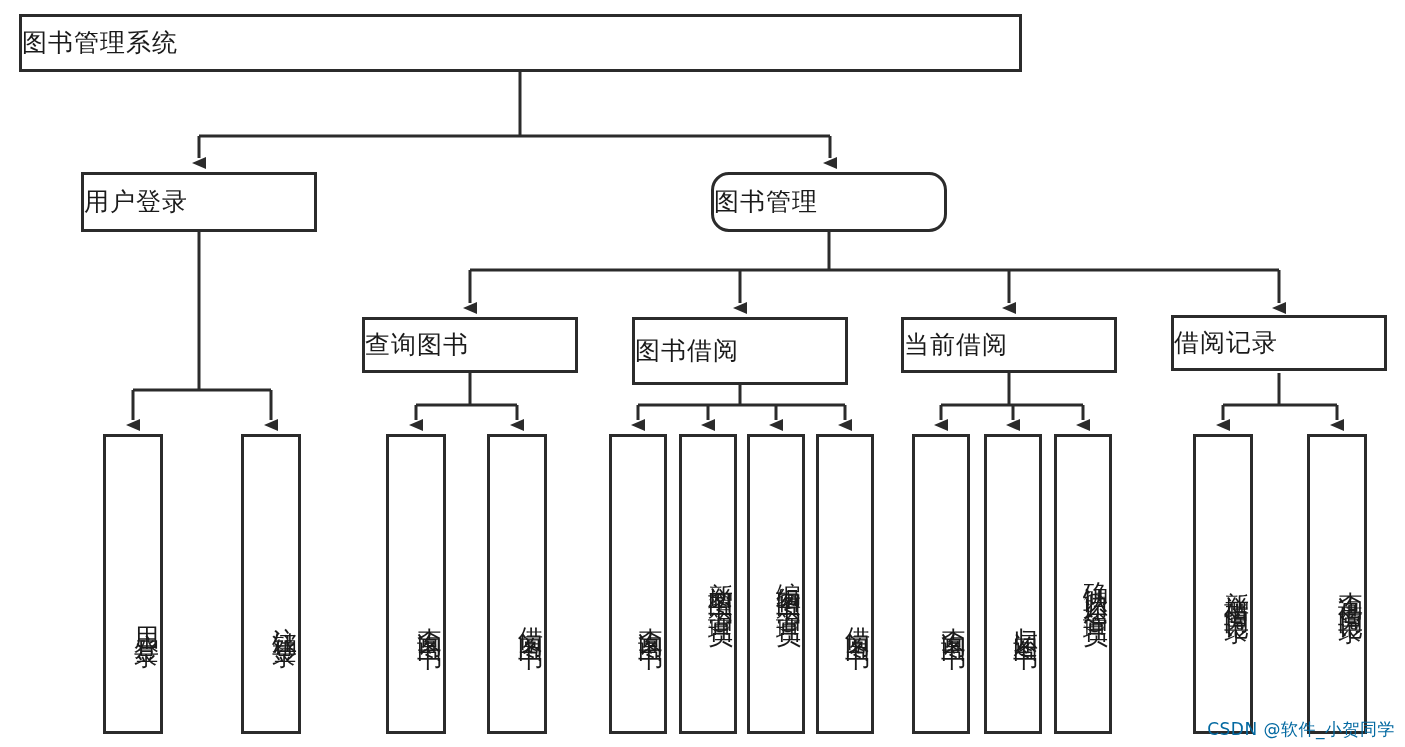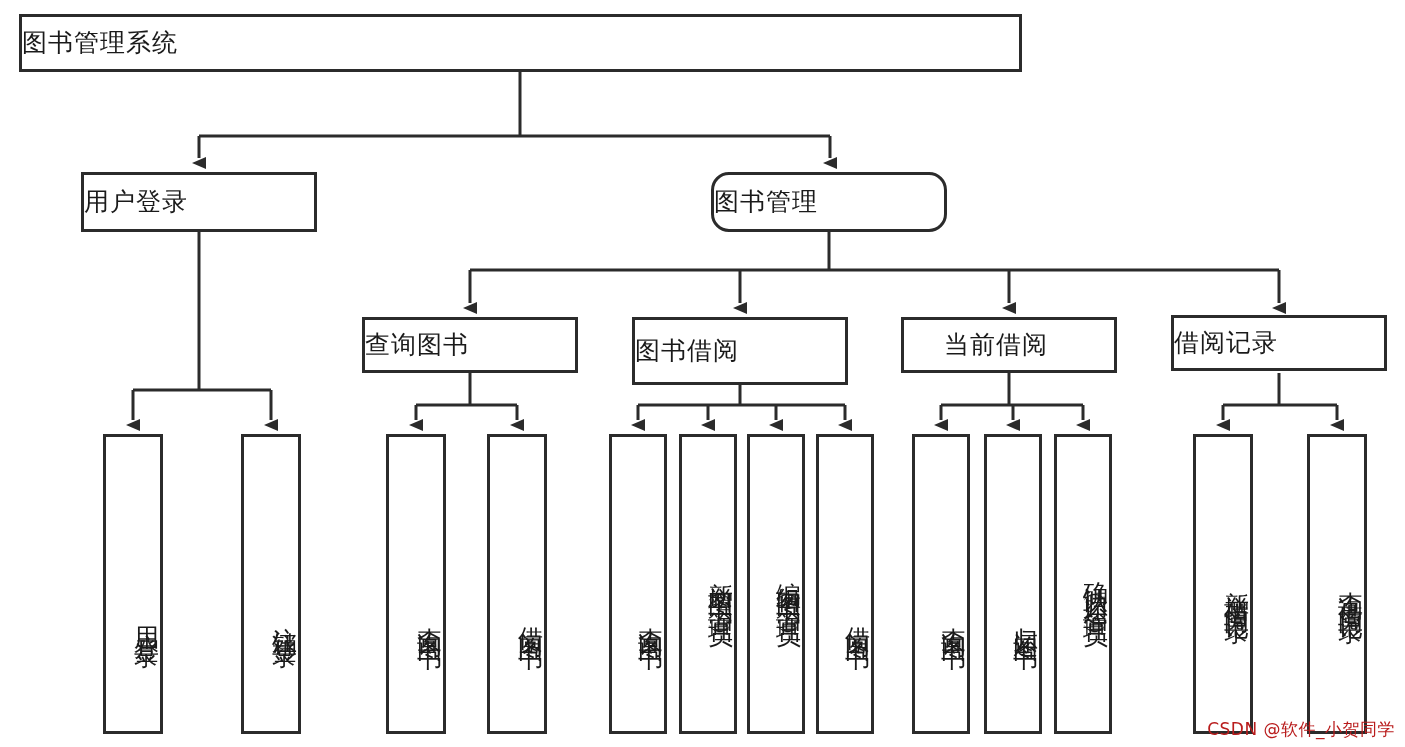--- a/index.html
+++ b/index.html
@@ -55,21 +55,21 @@
     white-space: nowrap;
   }
   .node.vert.pad-top .vtext {
     margin-top: 60px;
   }
   .watermark {
     position: absolute;
     right: 10px;
     bottom: 6px;
     font-size: 17px;
-    color: #b91c1c;
+    color: #0369a1;
     letter-spacing: 0.5px;
     white-space: nowrap;
   }
 </style>
 </head>
 <body>
 
 <div id="canvas">
 
   <svg class="wires" viewBox="0 0 1405 747">
@@ -132,21 +132,21 @@
   <div class="node horiz" style="left:711px; top:172px; width:236px; height:60px;border-radius:18px;">
     <span>图书管理</span>
   </div>
 
   <div class="node horiz" style="left:362px; top:317px; width:216px; height:56px;">
     <span>查询图书</span>
   </div>
   <div class="node horiz" style="left:632px; top:317px; width:216px; height:68px;">
     <span>图书借阅</span>
   </div>
-  <div class="node horiz" style="left:901px; top:317px; width:216px; height:56px;padding-left:40px;">
+  <div class="node horiz" style="left:901px; top:317px; width:216px; height:56px;">
     <span>当前借阅</span>
   </div>
   <div class="node horiz" style="left:1171px; top:315px; width:216px; height:56px;">
     <span>借阅记录</span>
   </div>
 
   <div class="node vert pad-top" style="left:103px; top:434px; width:60px; height:300px;">
     <span class="vtext">用户登录</span>
   </div>
   <div class="node vert pad-top" style="left:241px; top:434px; width:60px; height:300px;">

